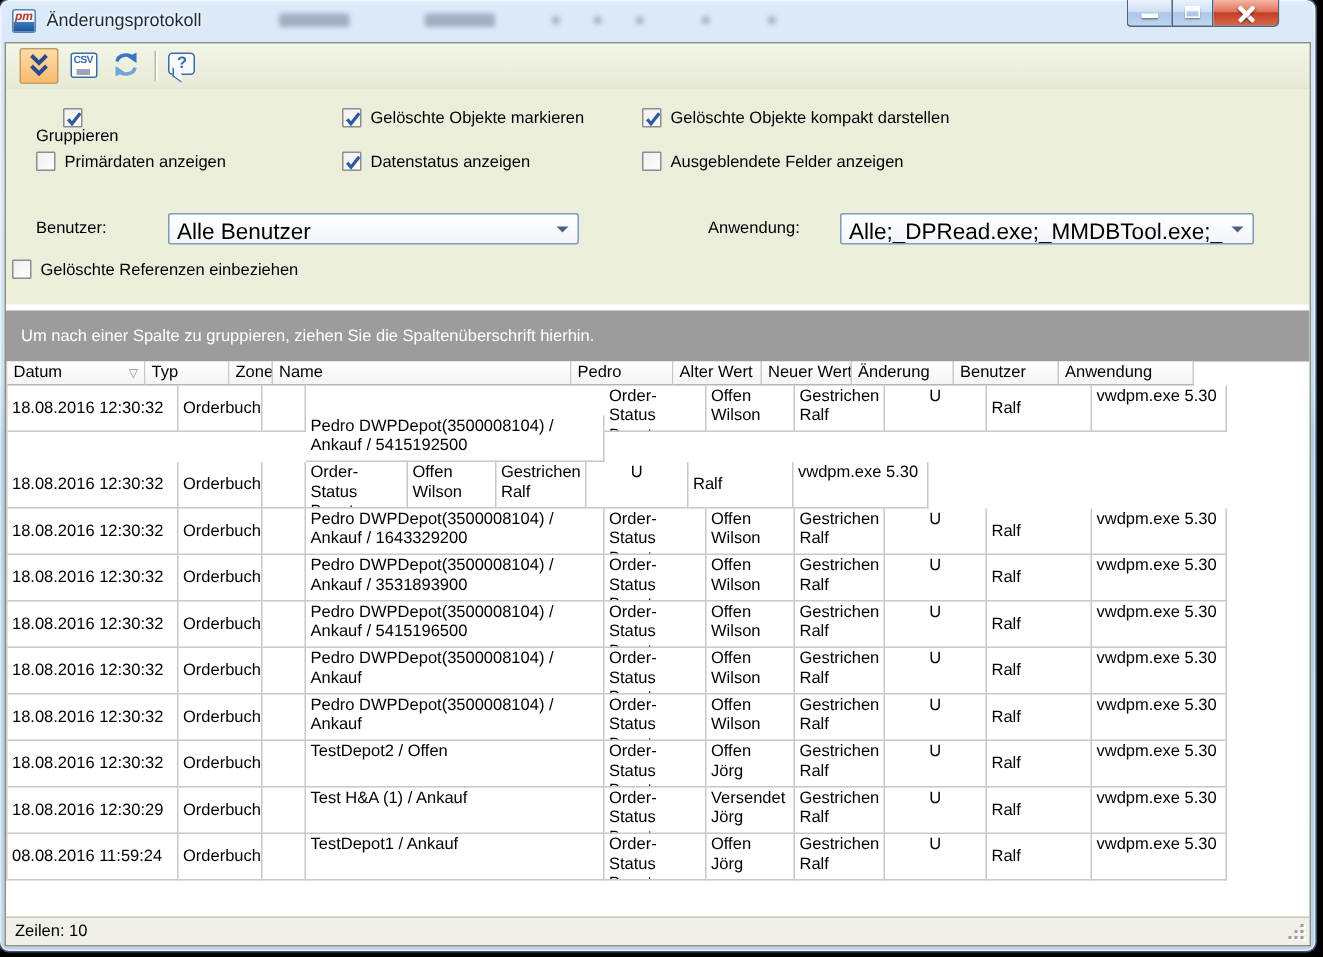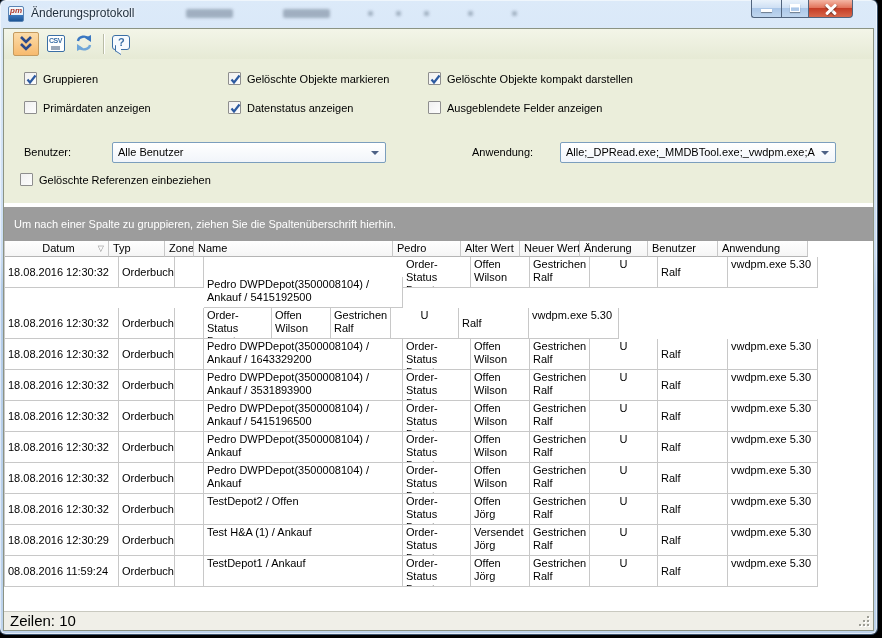--- a/index.html
+++ b/index.html
@@ -75,21 +75,21 @@
     width:13px;height:13px;box-sizing:border-box;border:1px solid #8E8E8E;border-radius:1px;
     background:linear-gradient(135deg,#F0F0F0 0%,#FDFDFD 100%);margin-right:6px;flex:none;position:relative;
   }
   .cbbox svg{position:absolute;left:0;top:0;}
   .cblabel{font-size:11px;color:#000;white-space:nowrap;}
   .flabel{position:absolute;font-size:11px;color:#000;}
   .combo{
     position:absolute;height:21px;box-sizing:border-box;border:1px solid #7B9EBD;border-radius:2px;
     background:linear-gradient(180deg,#FFFFFF 0%,#F1F5FA 100%);overflow:hidden;
   }
-  .combo .val{position:absolute;left:5px;top:3px;right:20px;font-size:11px;color:#000;white-space:nowrap;overflow:hidden;}
+  .combo .val{position:absolute;left:5px;top:3px;right:20px;font-size:15px;color:#000;white-space:nowrap;overflow:hidden;}
   .combo .arr{position:absolute;right:6px;top:8px;width:0;height:0;border-left:4px solid transparent;border-right:4px solid transparent;border-top:4px solid #4D6185;}
   
   .gridpanel{position:absolute;left:0;right:0;top:174px;height:409px;background:#fff;}
   .groupbar{
     position:absolute;left:0;right:0;top:4px;height:34px;background:#9C9C9C;
     color:#fff;font-size:11px;line-height:34px;padding-left:10px;box-sizing:border-box;white-space:nowrap;overflow:hidden;
   }
   .ghead{position:absolute;left:0;top:38px;display:flex;border-left:1px solid #C8C8C8;}
   .hcell{
     position:relative;height:16px;box-sizing:border-box;border-right:1px solid #C8C8C8;border-bottom:1px solid #B5B5B5;
@@ -101,21 +101,21 @@
   .trow{display:flex;}
   .cell{
     position:relative;height:31px;box-sizing:border-box;border-right:1px solid #C8C8C8;border-bottom:1px solid #C8C8C8;
     font-size:11px;line-height:13px;padding:1px 3px;white-space:pre-line;overflow:hidden;color:#000;
   }
   .cell.mid{display:flex;align-items:center;}
   .cell.ctr{text-align:center;}
   
   .statusbar{
     position:absolute;left:0;right:0;bottom:0;height:19px;background:#F0EFE8;
-    border-top:1px solid #C9C9C0;font-size:15px;color:#000;line-height:18px;padding-left:6px;box-sizing:border-box;
+    border-top:1px solid #C9C9C0;font-size:11px;color:#000;line-height:18px;padding-left:6px;box-sizing:border-box;
   }
   .grip{position:absolute;right:2px;bottom:2px;width:13px;height:13px;}
 </style>
 </head>
 <body>
 
 <div class="window">
 
   <div class="titlebar">
     <div class="app-icon">
@@ -178,21 +178,21 @@
       <span class="flabel" style="left:20px;top:87px;">Benutzer:</span>
       <div class="combo" style="left:108px;top:83px;width:274px;">
         <span class="val">Alle Benutzer</span>
         <span class="arr"></span>
       </div>
       <span class="flabel" style="left:468px;top:87px;">Anwendung:</span>
       <div class="combo" style="left:556px;top:83px;width:276px;">
         <span class="val">Alle;_DPRead.exe;_MMDBTool.exe;_vwdpm.exe;Asy</span>
         <span class="arr"></span>
       </div>
-    <label class="cb" style="left: 20px; top: 13px;">
+    <label class="cb" style="left: 20px; top: 13px; flex-direction: column;">
           <span class="cbbox">
             <svg width="13" height="13" viewBox="0 0 13 13">
               <polyline points="2.5,6.5 5,9.5 10.5,2.5" fill="none" stroke="#2C5AA0" stroke-width="2.2"></polyline>
             </svg>
           </span>
           <span class="cblabel">Gruppieren</span>
         </label>
         <label class="cb" style="left: 224px; top: 13px;">
           <span class="cbbox">
             <svg width="13" height="13" viewBox="0 0 13 13">
@@ -218,30 +218,30 @@
             <svg width="13" height="13" viewBox="0 0 13 13">
               <polyline points="2.5,6.5 5,9.5 10.5,2.5" fill="none" stroke="#2C5AA0" stroke-width="2.2"></polyline>
             </svg>
           </span>
           <span class="cblabel">Datenstatus anzeigen</span>
         </label>
         <label class="cb" style="left: 424px; top: 42px;">
           <span class="cbbox"></span>
           <span class="cblabel">Ausgeblendete Felder anzeigen</span>
         </label>
-        <label class="cb" style="left: 16px; top: 114px;">
+        <label class="cb" style="left: 4px; top: 114px;">
           <span class="cbbox"></span>
           <span class="cblabel">Gelöschte Referenzen einbeziehen</span>
         </label>
       </div>
 
     <div class="gridpanel">
       <div class="groupbar">Um nach einer Spalte zu gruppieren, ziehen Sie die Spaltenüberschrift hierhin.</div>
       <div class="ghead" id="grid-header">
-          <div class="hcell" style="width: 104px; text-align: center;"><span>Datum</span><span class="sort">▽</span></div>
+          <div class="hcell" style="width: 92px;"><span>Datum</span><span class="sort">▽</span></div>
           <div class="hcell" style="width: 56px;"><span>Typ</span></div>
           <div class="hcell" style="width: 29px;"><span>Zone</span></div>
           <div class="hcell" style="width: 199px;"><span>Name</span></div>
           <div class="hcell" style="width: 68px;"><span>Pedro</span></div>
           <div class="hcell" style="width: 59px;"><span>Alter Wert</span></div>
           <div class="hcell" style="width: 60px;"><span>Neuer Wert</span></div>
           <div class="hcell" style="width: 68px;"><span>Änderung</span></div>
           <div class="hcell" style="width: 70px;"><span>Benutzer</span></div>
           <div class="hcell" style="width: 90px;"><span>Anwendung</span></div>
         </div>

